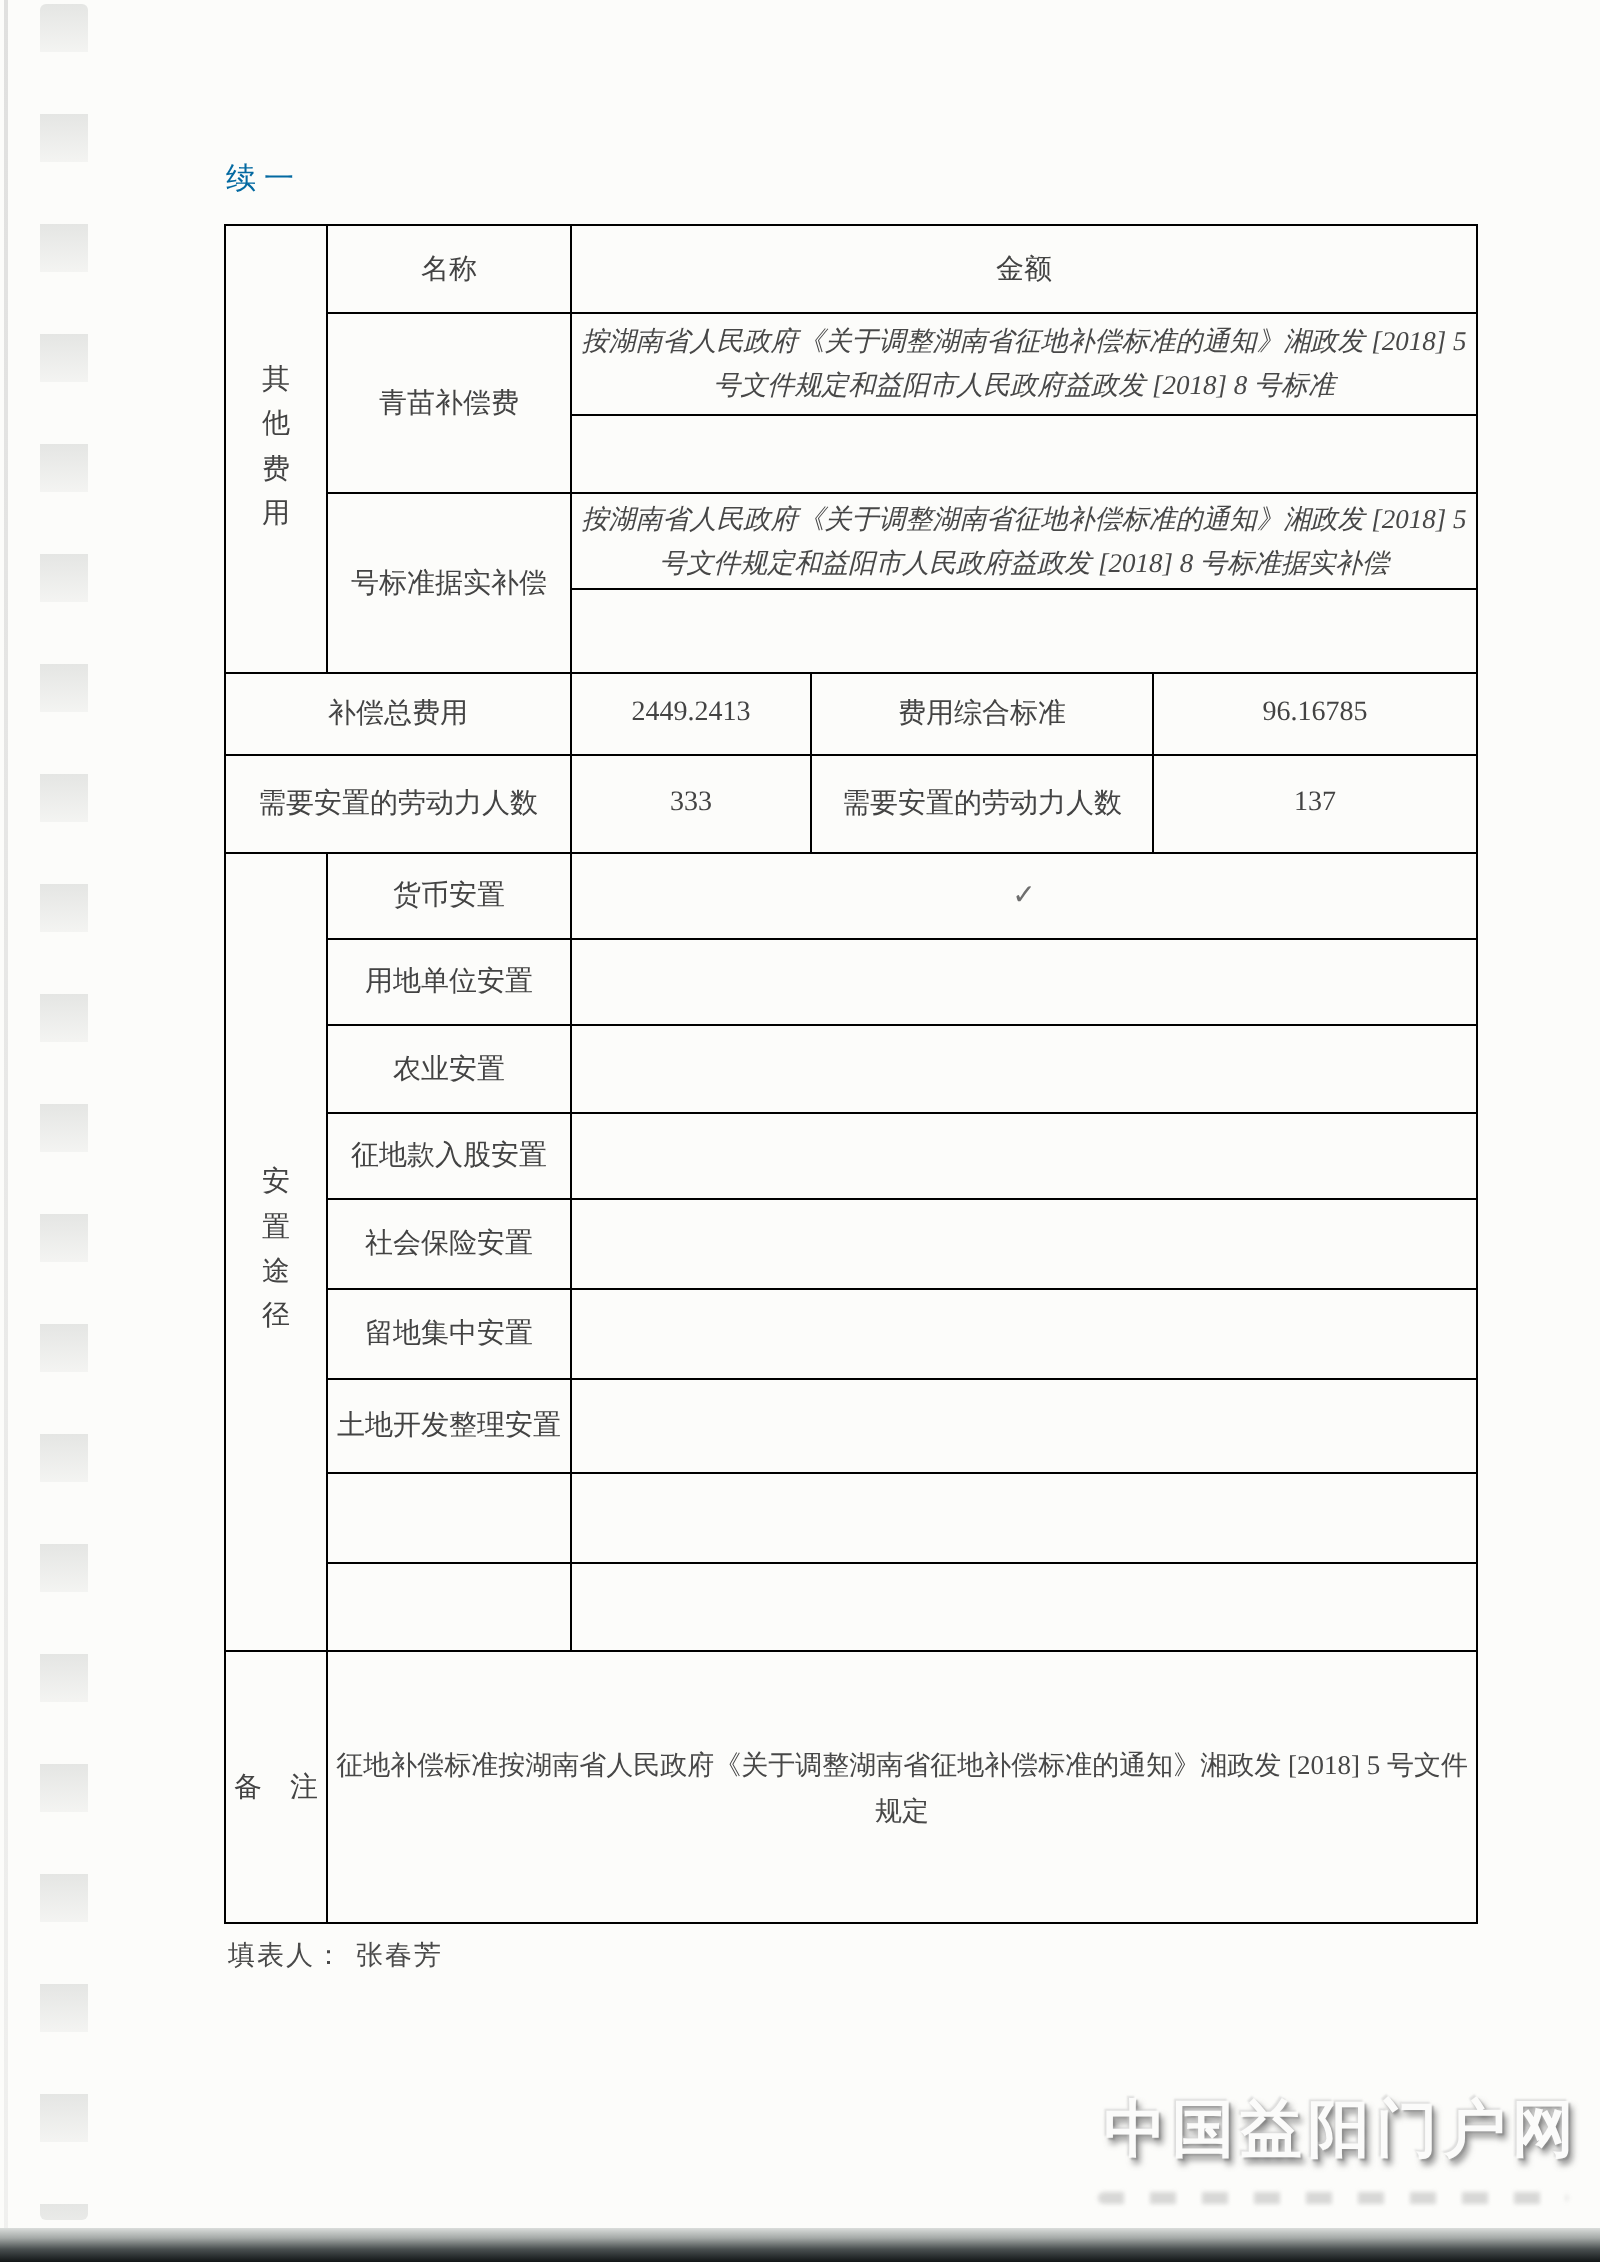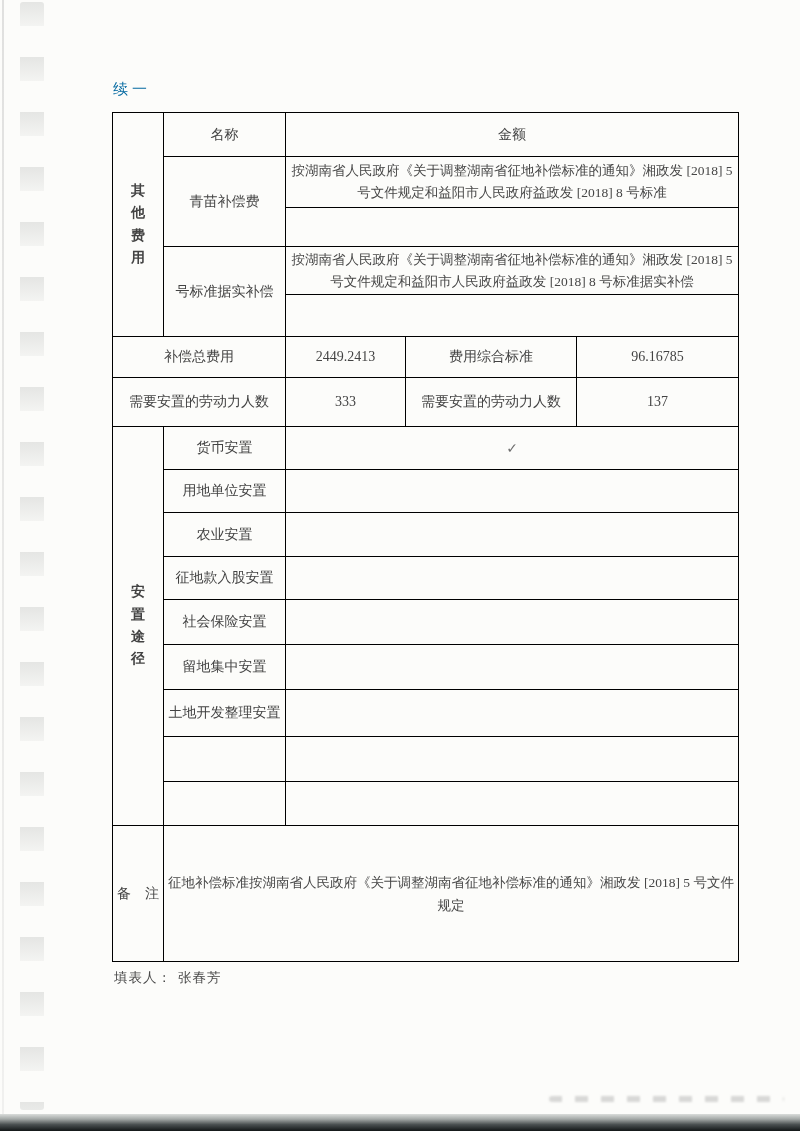--- a/index.html
+++ b/index.html
@@ -39,25 +39,25 @@
     border:1px solid #000000;
     padding:0;vertical-align:middle;text-align:center;
     overflow:hidden;
   }
   td.vlabel{
     width:1em;padding:0 0;
     line-height:1.55;font-size:14px;
     word-break:break-all;white-space:normal;
     text-align:center;
   }
-  td.vlabel .vtxt{display:inline-block;width:1em;word-break:break-all;line-height:1.6;font-weight:bold;}
+  td.vlabel .vtxt{display:inline-block;width:1em;word-break:break-all;line-height:1.6;}
   td.amount-text{
     text-align:left;vertical-align:top;
     padding:5px 10px 0 12px;
-    font-size:13.5px;line-height:22px;color:#474747;
+    font-size:13.5px;line-height:22px;color:#474747;font-style:italic;
   }
   td.remarks-cell{
     text-align:left;vertical-align:middle;
     padding:4px 14px 4px 12px;
     font-size:13.5px;line-height:23px;color:#474747;margin-left:29px;
   }
   .check{color:#6e6e6e;font-size:14px;}
   .filled-by{
     position:absolute;left:114px;top:969px;
     font-size:13.5px;color:#4a4a4a;letter-spacing:1px;
@@ -189,16 +189,17 @@
       <td>备　注</td>
       <td colspan="4" class="remarks-cell">征地补偿标准按湖南省人民政府《关于调整湖南省征地补偿标准的通知》湘政发 [2018] 5 号文件规定</td>
     </tr>
   </tbody>
     </table>
 
   <div class="filled-by">
     <span>填表人：</span><span class="name">张春芳</span>
   </div>
 
+  <div class="watermark">中国益阳门户网</div>
   <div class="watermark-shadow"></div>
 
   <div class="scan-bottom-bar"></div>
 </div>
 
 </body></html>

